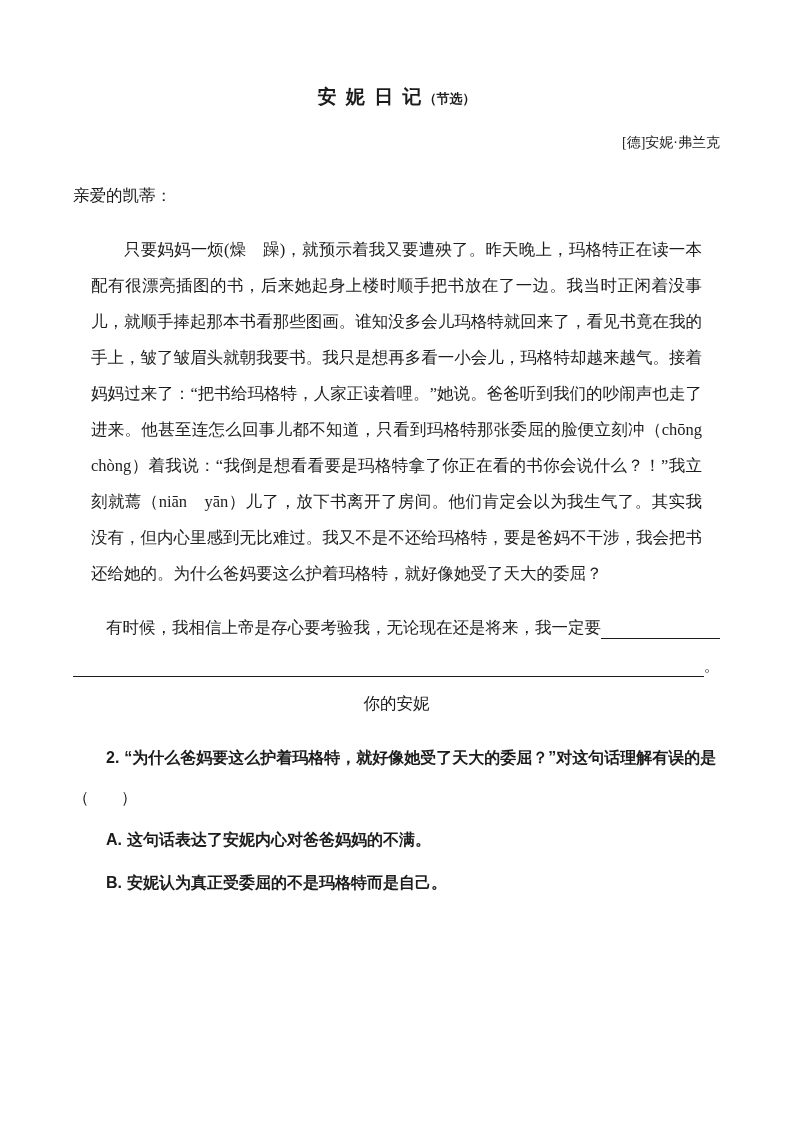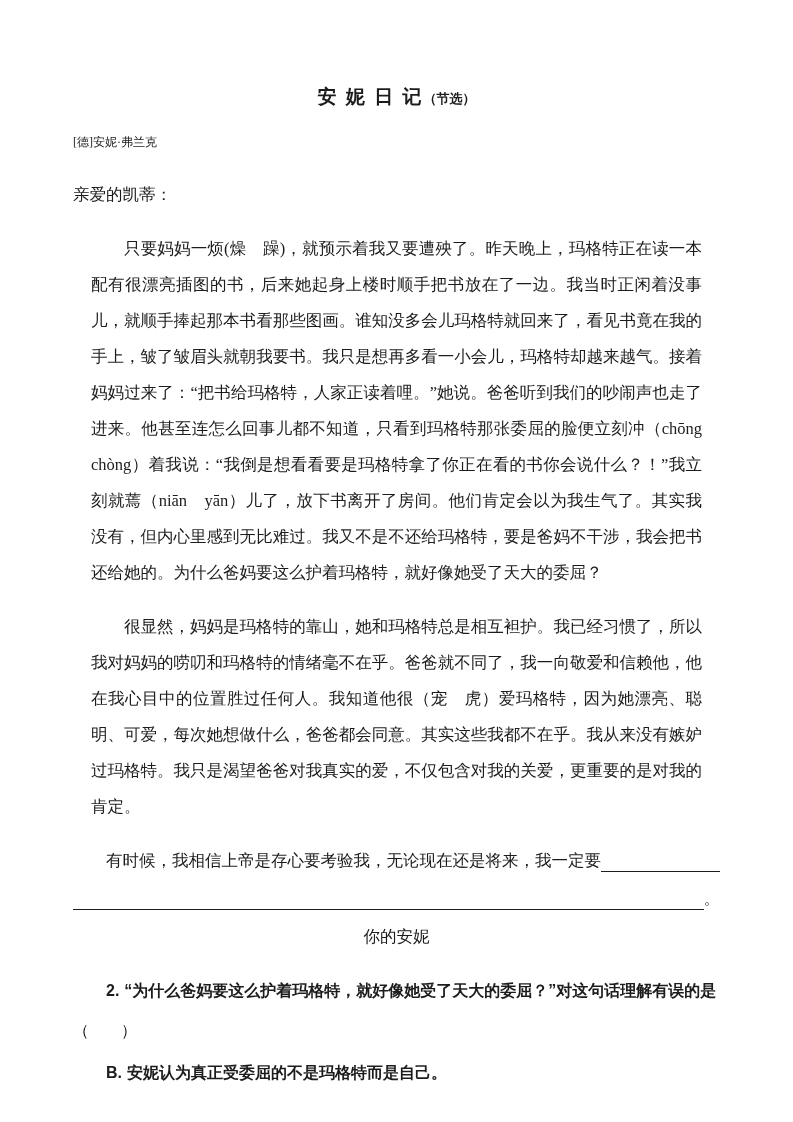--- a/index.html
+++ b/index.html
@@ -31,22 +31,22 @@
     letter-spacing: 2px;
     margin: 8px 0 24px 0;
   }
   .doc-subtitle .note {
     font-size: 13px;
     font-weight: 600;
     letter-spacing: 0;
   }
   .doc-author {
     font-family: "Liberation Serif", serif;
-    font-size: 12px;
-    text-align: left;
+    font-size: 14px;
+    text-align: right;
     margin: 16px 0 26px 0;
   }
   
   .letter {
     font-family: "Liberation Serif", serif;
     font-size: 16.5px;
     line-height: 36px;
     text-align: justify;
   }
   .salutation { margin: 0; }
@@ -111,21 +111,20 @@
 <div class="page">
 
 
   <h2 class="doc-subtitle"><span>安 妮 日 记</span><span class="note">（节选）</span></h2>
 
   <div class="doc-author">[德]安妮·弗兰克</div>
 
   <div class="letter">
     <p class="salutation">亲爱的凯蒂：</p>
     <p class="para">只要妈妈一烦(燥　躁)，就预示着我又要遭殃了。昨天晚上，玛格特正在读一本配有很漂亮插图的书，后来她起身上楼时顺手把书放在了一边。我当时正闲着没事儿，就顺手捧起那本书看那些图画。谁知没多会儿玛格特就回来了，看见书竟在我的手上，皱了皱眉头就朝我要书。我只是想再多看一小会儿，玛格特却越来越气。接着妈妈过来了：“把书给玛格特，人家正读着哩。”她说。爸爸听到我们的吵闹声也走了进来。他甚至连怎么回事儿都不知道，只看到玛格特那张委屈的脸便立刻冲（chōng　chòng）着我说：“我倒是想看看要是玛格特拿了你正在看的书你会说什么？！”我立刻就蔫（niān　yān）儿了，放下书离开了房间。他们肯定会以为我生气了。其实我没有，但内心里感到无比难过。我又不是不还给玛格特，要是爸妈不干涉，我会把书还给她的。为什么爸妈要这么护着玛格特，就好像她受了天大的委屈？</p>
-    <p class="para">很显然，妈妈是玛格特的靠山，她和玛格特总是相互袒护。我已经习惯了，所以我对妈妈的唠叨和玛格特的情绪毫不在乎。爸爸就不同了，我一向敬爱和信赖他，他在我心目中的位置胜过任何人。我知道他很（宠　虎）爱玛格特，因为她漂亮、聪明、可爱，每次她想做什么，爸爸都会同意。其实这些我都不在乎。我从来没有嫉妒过玛格特。我只是渴望爸爸对我真实的爱，不仅包含对我的关爱，更重要的是对我的肯定。</p>
 
     <div class="closing-row">
       <span class="lead">有时候，我相信上帝是存心要考验我，无论现在还是将来，我一定要</span>
       <span class="blank"></span>
     </div>
 
     <div class="blank-row2">
       <span class="blank"></span>
       <span class="punct">。</span>
     </div>
@@ -133,18 +132,19 @@
     <div class="signature">你的安妮</div>
   </div>
 
   <div class="questions">
 
 
     <div class="q-row q2"><span class="q-num">2.</span><span>“为什么爸妈要这么护着玛格特，就好像她受了天大的委屈？”对这句话理解有误的是</span></div>
 
     <div class="answer-paren">（　　）</div>
 
+    <div class="option-row"><span class="opt-label">A.</span><span>这句话表达了安妮内心对爸爸妈妈的不满。</span></div>
 
     <div class="option-row"><span class="opt-label">B.</span><span>安妮认为真正受委屈的不是玛格特而是自己。</span></div>
 
   </div>
 
 </div>
 
 </body></html>

